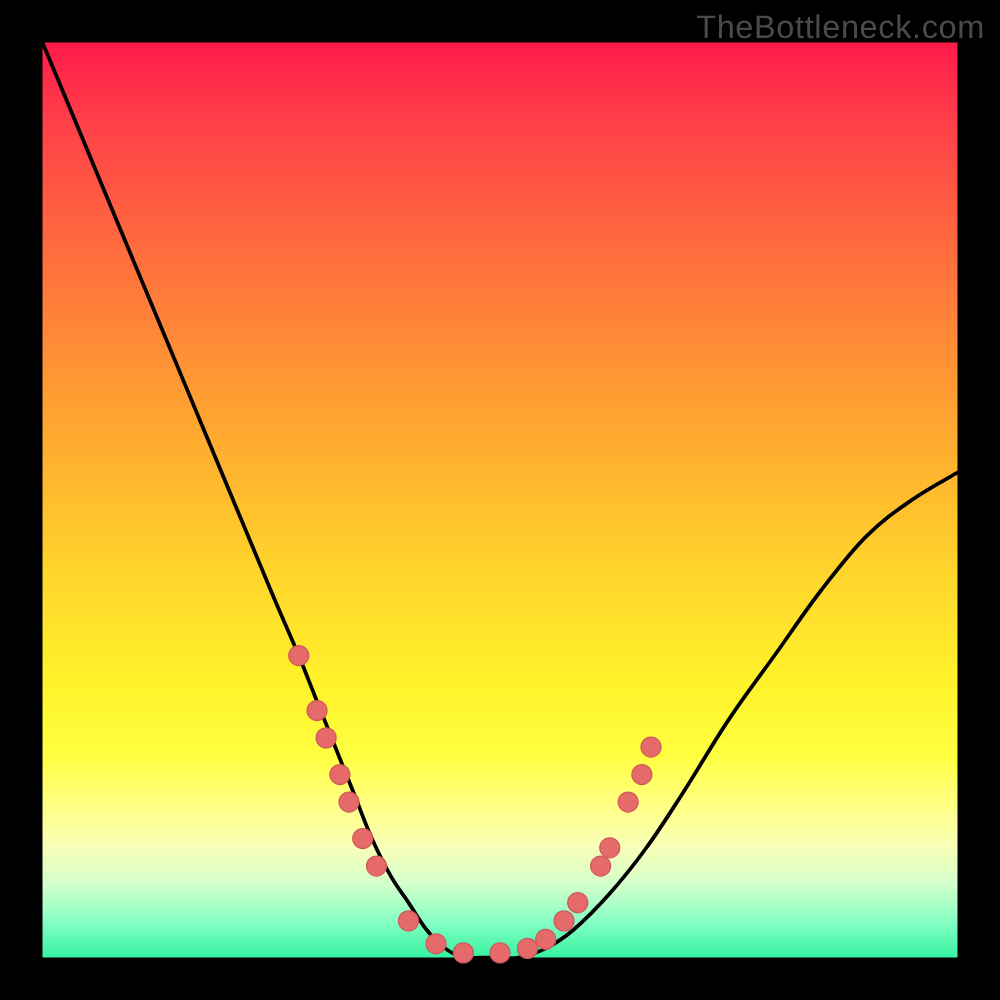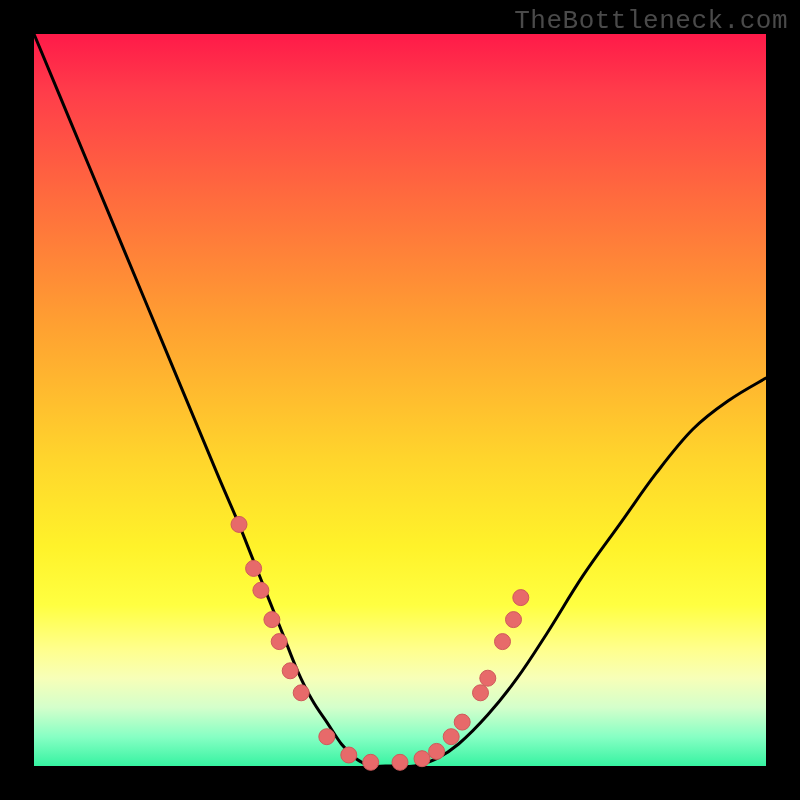--- a/index.html
+++ b/index.html
@@ -11,21 +11,20 @@
     overflow: hidden;
     font-family: Arial, Helvetica, sans-serif;
   }
   .frame {
     position: absolute;
     top: 0;
     left: 0;
     width: 800px;
     height: 620px;
     background: #000;
-    font-family: Liberation Mono, monospace;
   }
   .plot {
     position: absolute;
     top: 34px;
     left: 34px;
     width: 732px;
     height: 732px;
     background: linear-gradient(
       to bottom,
       #ff1a49 0%,

